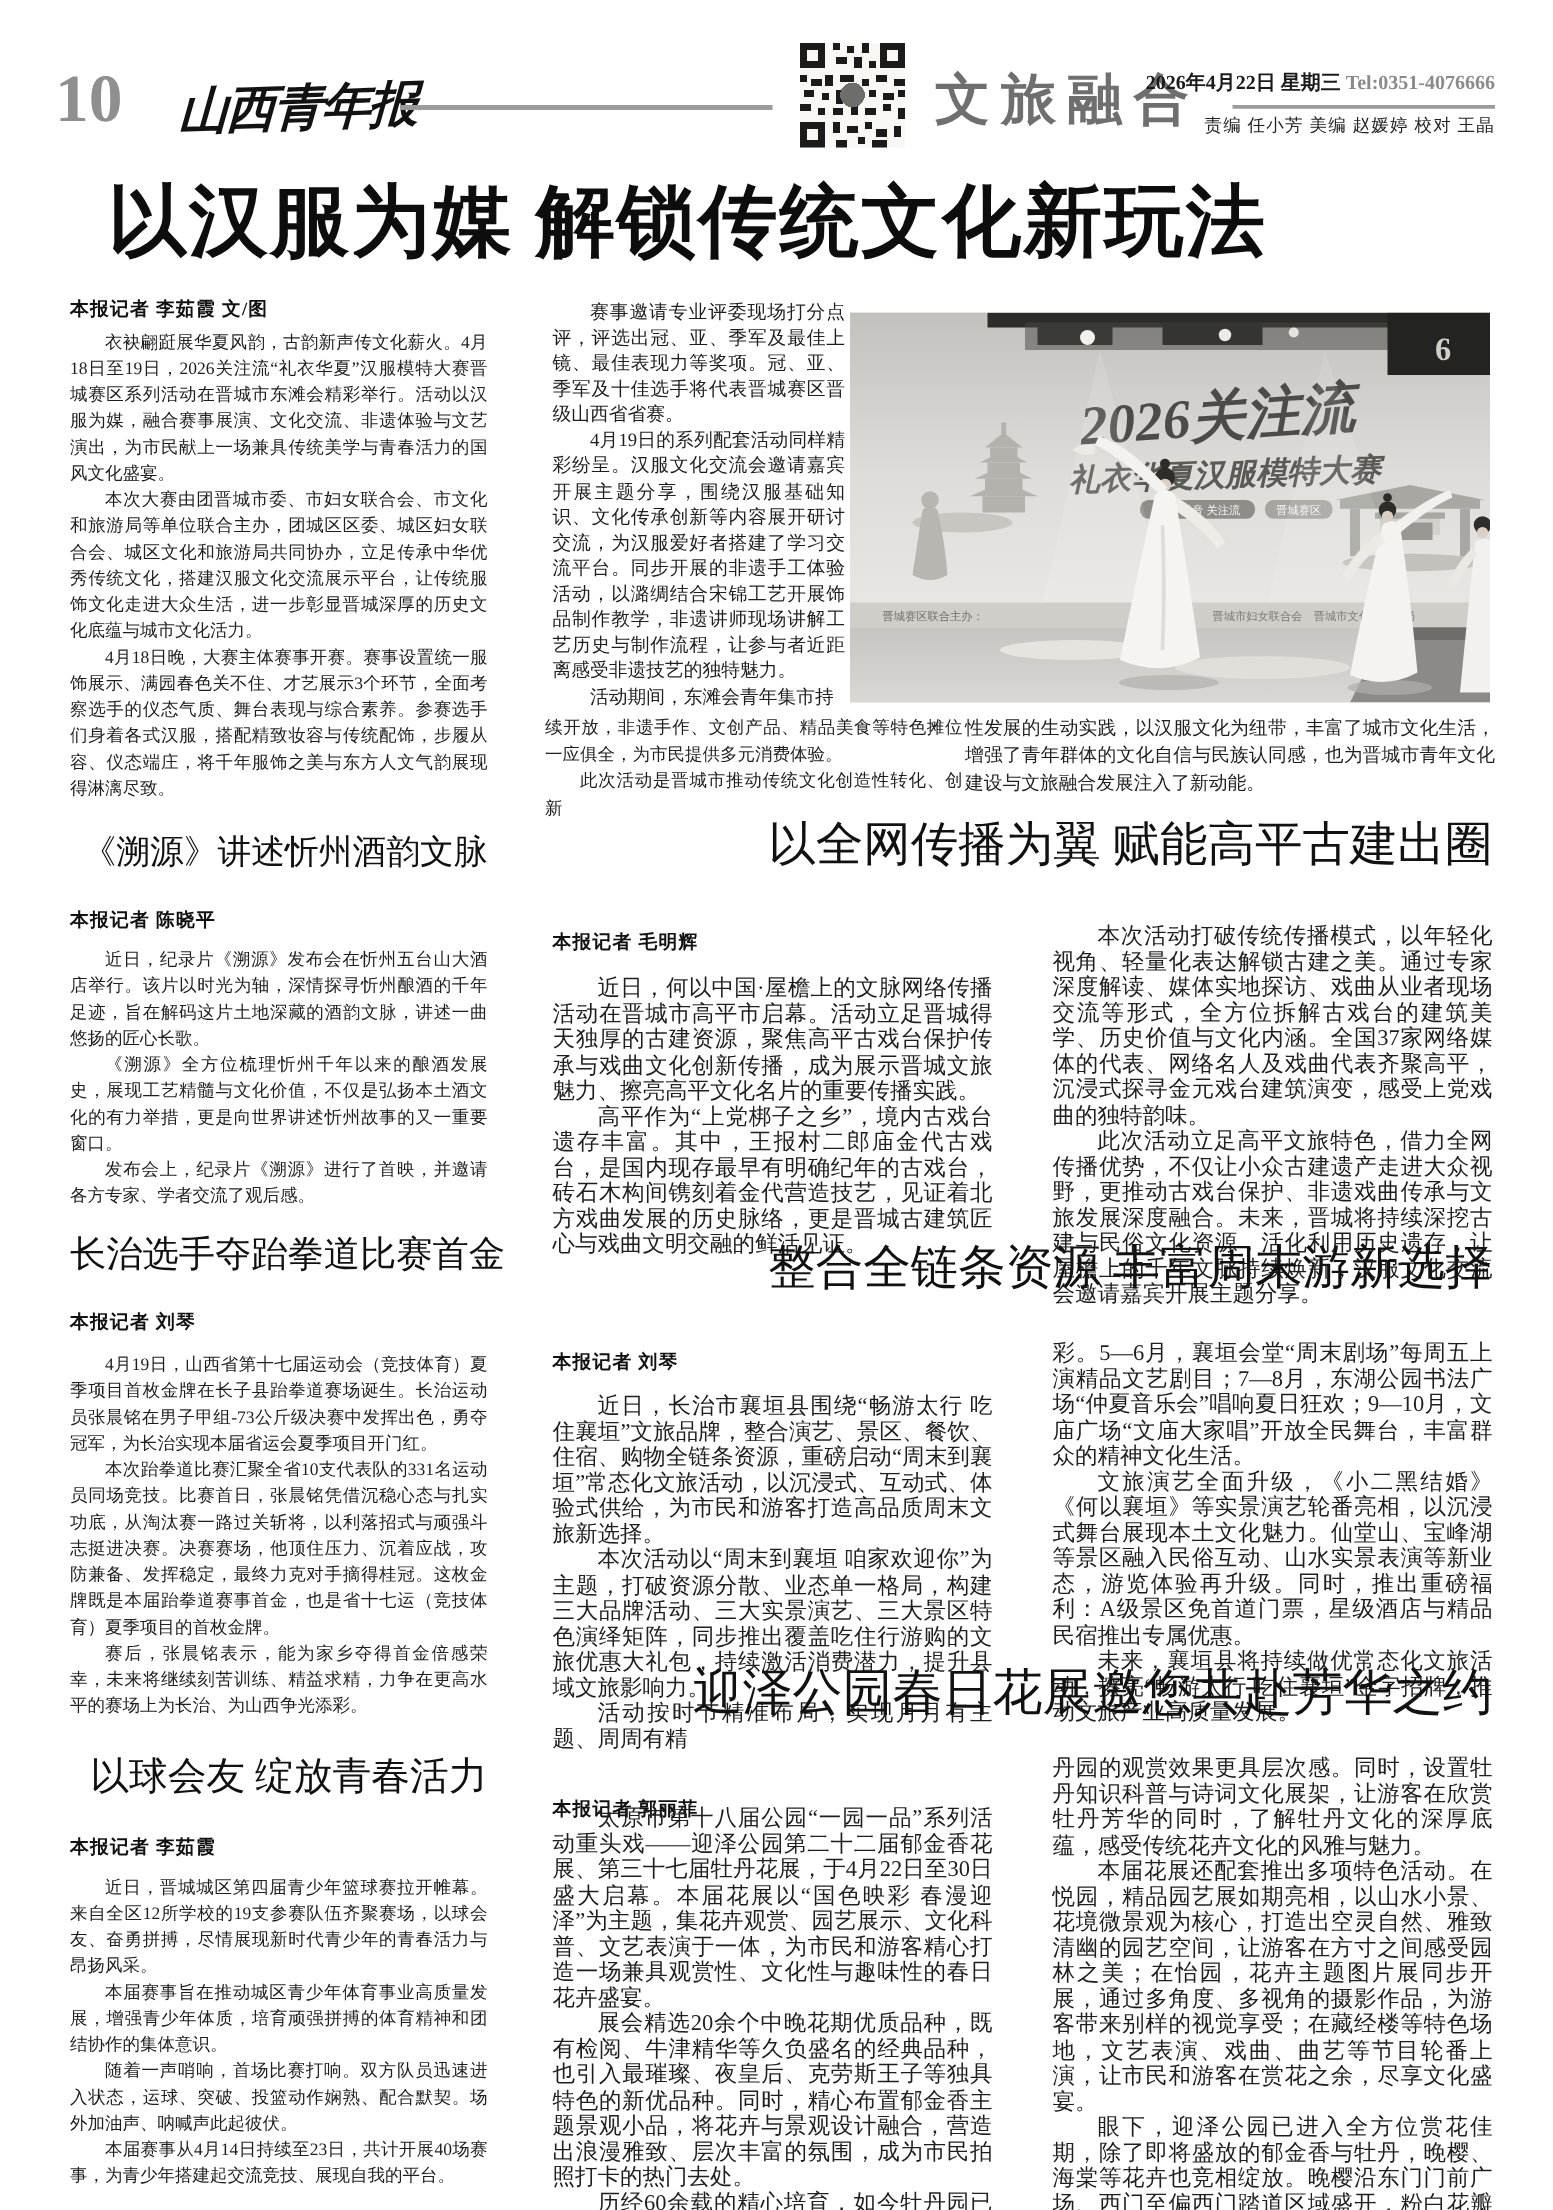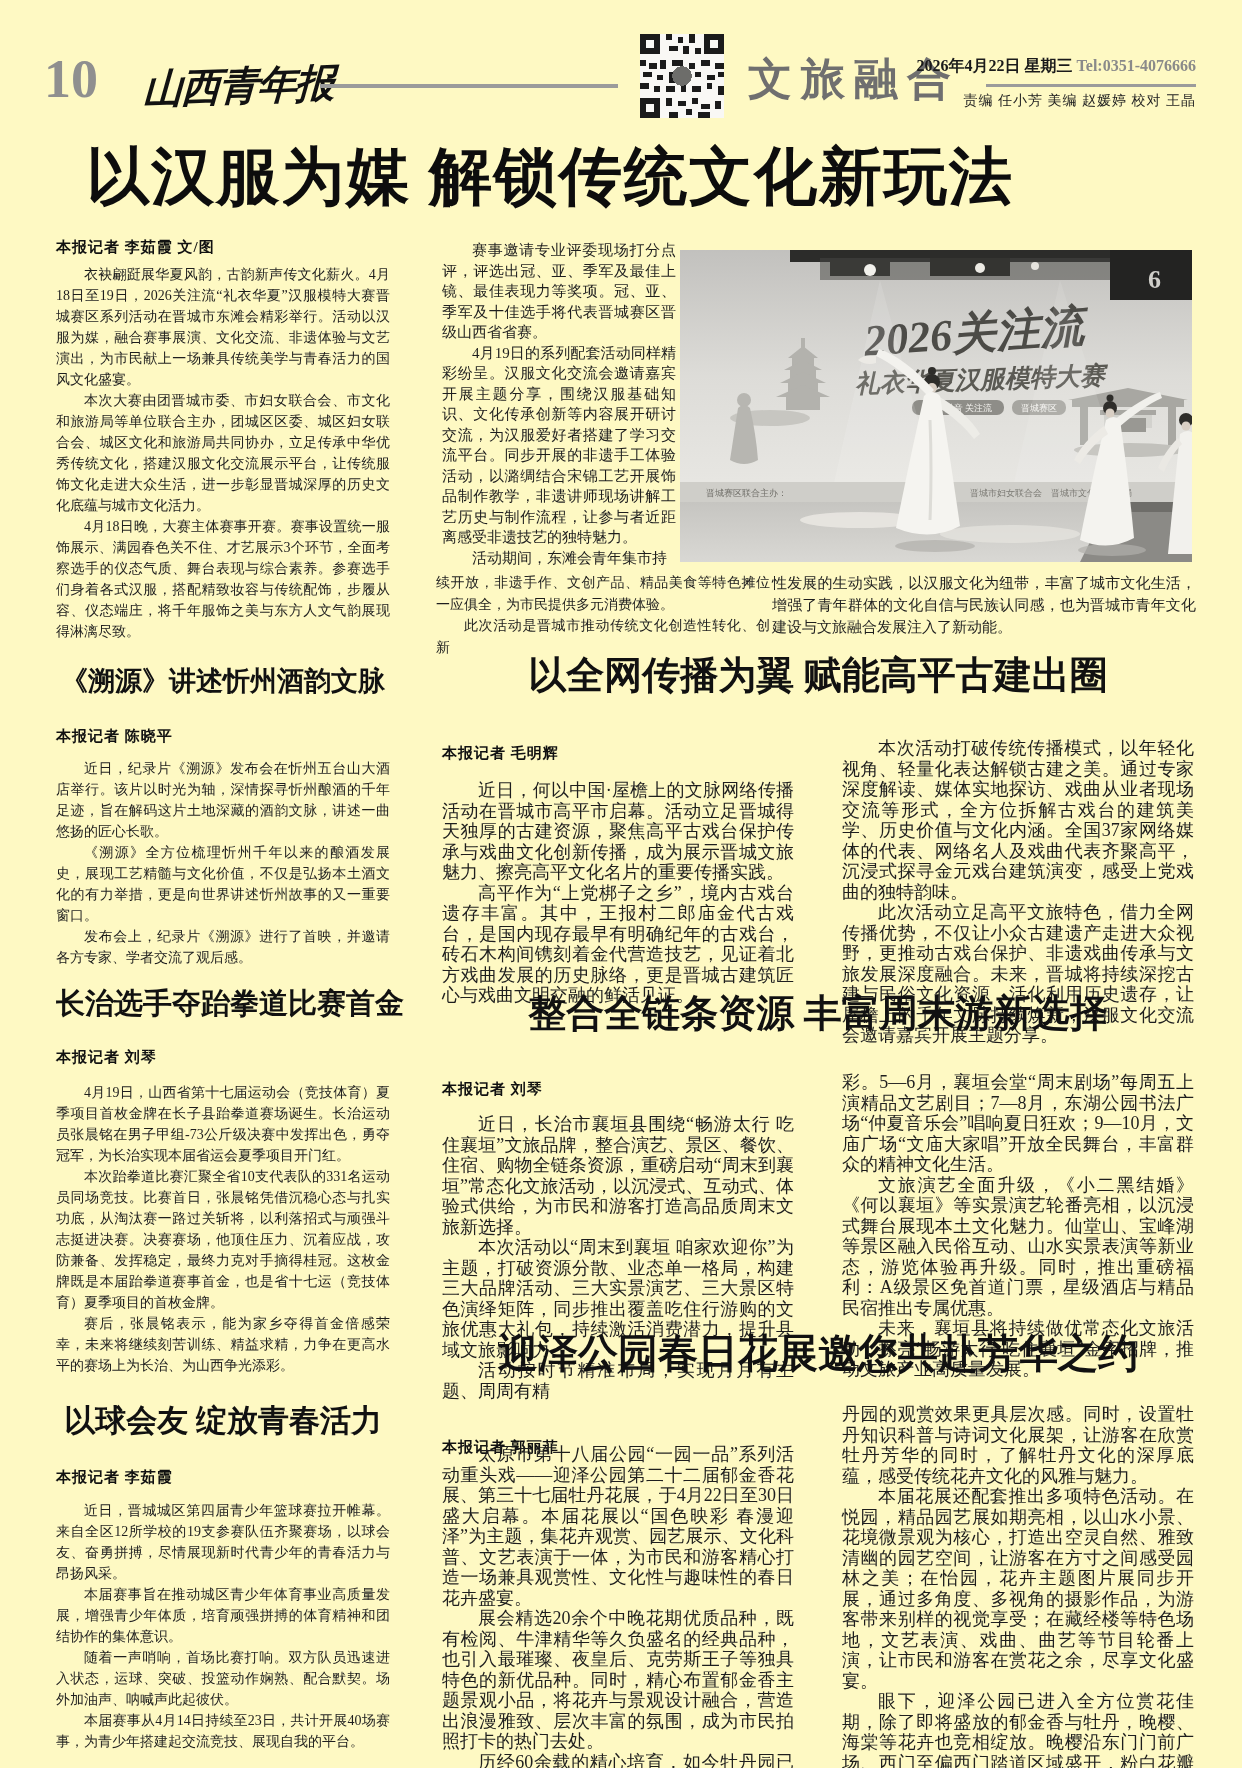--- a/index.html
+++ b/index.html
@@ -1,32 +1,32 @@
 <!DOCTYPE html>
 <html><head>
 <meta charset="utf-8">
 <style>
   *{margin:0;padding:0;box-sizing:border-box}
   html,body{background:#e9e8e5}
-  .page{position:relative;width:1242px;height:1768px;background:#fef9c3;color:#1c1c1c;
+  .page{position:relative;width:1242px;height:1768px;background:#ffffff;color:#1c1c1c;
         font-family:"Liberation Serif","DejaVu Serif",serif;overflow:hidden;margin:0 auto}
   .abs{position:absolute}
   
   .pageno{font-size:54px;font-weight:bold;color:#8f8f8f;line-height:1}
   .masthead{font-size:40px;font-weight:900;font-style:italic;letter-spacing:-2px;color:#121212;
             transform:rotate(-2deg) skewX(-4deg);transform-origin:left bottom;white-space:nowrap}
   .hrule{background:#9b9b9b}
   .section-title{font-size:44px;font-weight:bold;color:#6f6f6f;letter-spacing:9px;white-space:nowrap;
                  font-family:"Liberation Serif",serif}
   .dateline{font-size:16px;font-weight:bold;color:#1a1a1a;text-align:right;width:320px;white-space:nowrap}
   .dateline .tel{color:#8a8a8a;font-weight:bold}
   .staffline{font-size:14px;font-weight:normal;color:#222;text-align:right;width:320px;letter-spacing:1px}
   
   .hl-main{width:990px;text-align:center;font-size:63px;font-weight:900;letter-spacing:2px;color:#0d0d0d;white-space:nowrap}
-  .hl-s{text-align:center;font-weight:700;color:#111;white-space:nowrap}
+  .hl-s{text-align:right;font-weight:400;color:#111;white-space:nowrap}
   .byline{font-size:15px;font-weight:bold;color:#111;letter-spacing:1px}
   
   .bt p{text-indent:2em;text-align:justify;color:#1e1e1e}
   .bt p.cont{text-indent:0}
   .c1{width:334px}.c1 p{font-size:14px;line-height:21px}
   .c2{width:234px}.c2 p{font-size:15px;line-height:20.5px}
   .leftbody{width:334px}.leftbody p{font-size:14px;line-height:21px}
   .midcol{width:352px}.midcol p{font-size:18px;line-height:20.5px}
   .belowA{width:334px}.belowA p{font-size:14px;line-height:21.5px}
   .belowB{width:424px}.belowB p{font-size:15px;line-height:22px}

